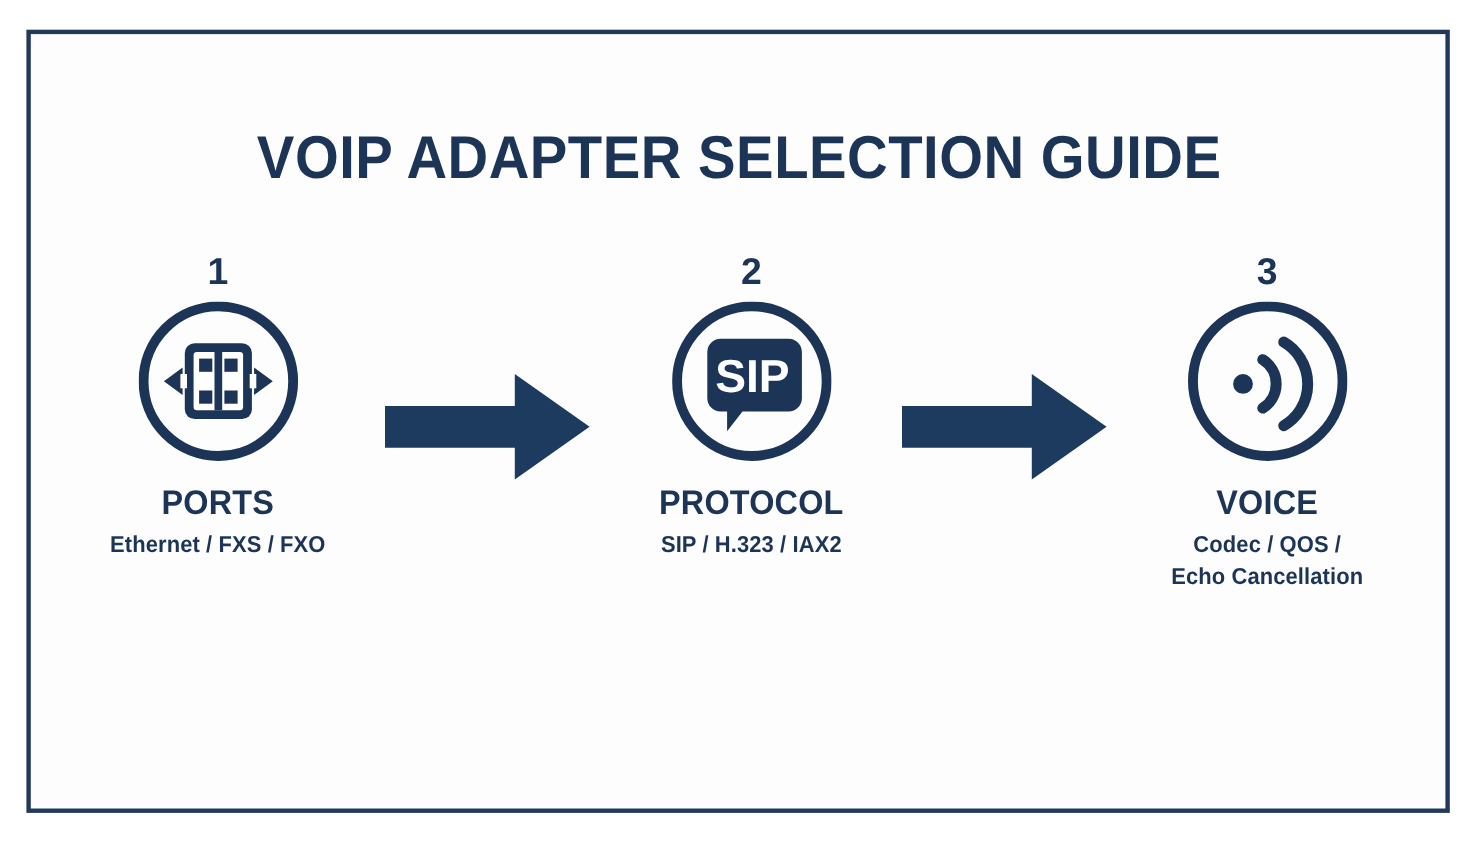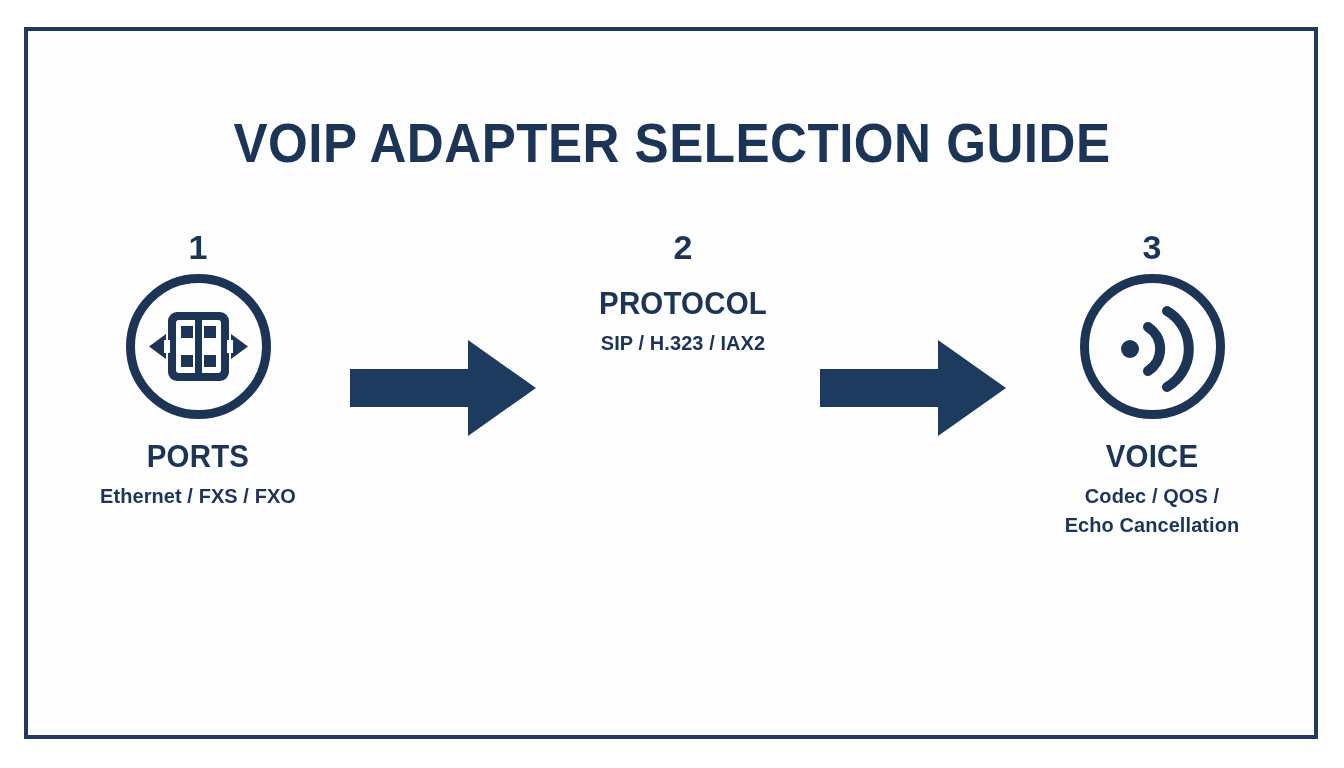--- a/index.html
+++ b/index.html
@@ -142,20 +142,27 @@
   </div>
 
   <div class="arrow" id="arrow-1">
     <svg width="190" height="100" viewBox="0 0 190 100">
       <path d="M0 31 L118 31 L118 2 L186 50 L118 98 L118 69 L0 69 Z" fill="#1d3a5f"></path>
     </svg>
   </div>
 
   <div class="step" id="step-2">
     <div class="step-number">2</div>
+    <div class="circle-wrap">
+      <svg width="145" height="145" viewBox="0 0 145 145">
+        <circle cx="72.5" cy="72.5" r="68" fill="none" stroke="#1c3557" stroke-width="9"></circle>
+        <path d="M44 34 h62 a12 12 0 0 1 12 12 v42 a12 12 0 0 1 -12 12 h-42 l-14 18 v-18 h-6 a12 12 0 0 1 -12 -12 v-42 a12 12 0 0 1 12 -12 z" fill="#1c3557"></path>
+        <text x="73" y="82" fill="#ffffff" font-family="'Liberation Sans', sans-serif" font-size="42" font-weight="700" text-anchor="middle">SIP</text>
+      </svg>
+    </div>
     <div class="step-label">PROTOCOL</div>
     <div class="step-desc">SIP / H.323 / IAX2</div>
   </div>
 
   <div class="arrow" id="arrow-2">
     <svg width="190" height="100" viewBox="0 0 190 100">
       <path d="M0 31 L118 31 L118 2 L186 50 L118 98 L118 69 L0 69 Z" fill="#1d3a5f"></path>
     </svg>
   </div>
 

